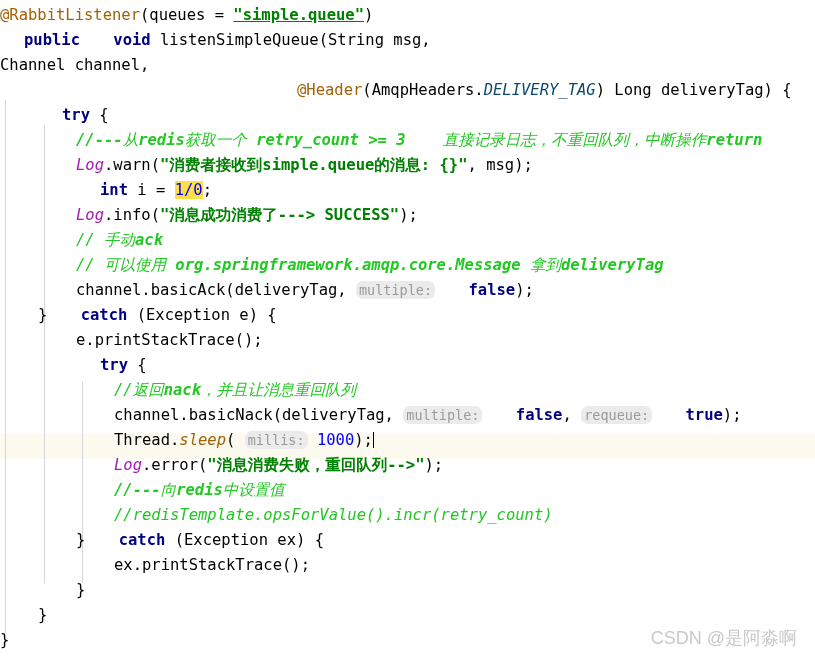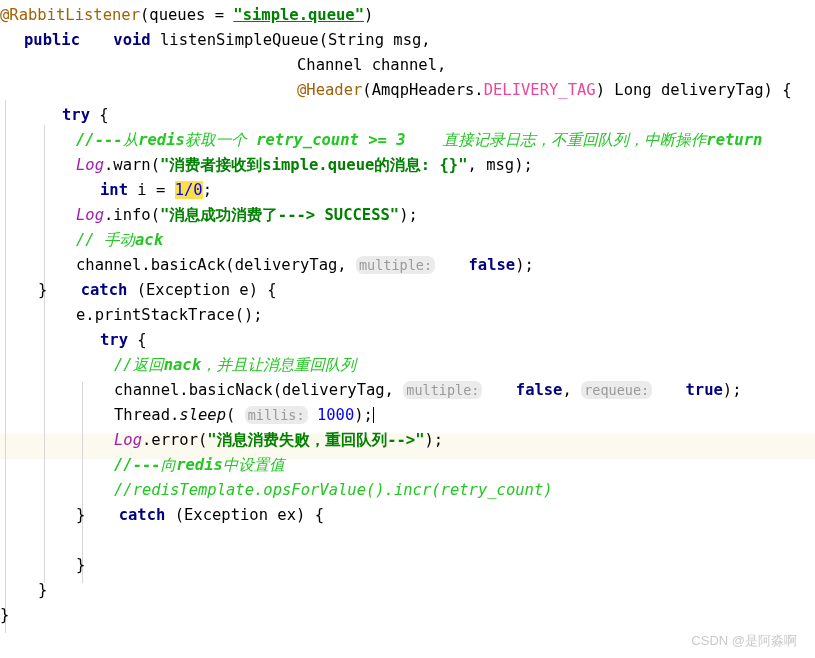--- a/index.html
+++ b/index.html
@@ -55,22 +55,22 @@
 
   
   .kw        { color: #000080; font-weight: bold; margin-left: 24px; }
   .annotation{ color: #a16207; }                       
   .str       { color: #008000; font-weight: bold; }    
   .str-link  { color: #008000; font-weight: bold; text-decoration: underline; }
   .num       { color: #0000ff; }                       
   .cmt       { color: #22c722; font-style: italic; }   
   .cmt-b     { color: #22c722; font-style: italic; font-weight: bold; }
   .field     { color: #a21caf; font-style: italic; }   
-  .stat      { color: #ec4899; }   
-  .meth-it   { color: #000000; font-style: italic; }   
+  .stat      { color: #0c4a6e; font-style: italic; }   
+  .meth-it   { color: #a16207; font-style: italic; }   
   .plain     { color: #000000; }
 
   
   .hint {
     background: #ebebeb;
     color: #9a9a9a;
     border-radius: 7px;
     padding: 1px 3px;
     font-size: 13.5px;
   }
@@ -89,21 +89,21 @@
     vertical-align: -3px;
     margin-left: 0px;
   }
 
   .watermark {
     position: absolute;
     right: 18px;
     bottom: 8px;
     color: #c9c9c9;
     font-family: "Liberation Sans", sans-serif;
-    font-size: 13px;
+    font-size: 18px;
     z-index: 5;
     white-space: pre;
   }
 </style>
 </head>
 <body>
 
 <div id="editor">
 
   <div class="caret-line-band" style="top:434px; height:25px;"></div>
@@ -111,36 +111,37 @@
   <div class="indent-guide" style="left:5px; top:100px; height:533px;"></div>
   <div class="indent-guide" style="left:44px; top:125px; height:458px;"></div>
   <div class="indent-guide" style="left:82px; top:382px; height:201px;"></div>
 
   <div class="code-lines">
 
     <div class="line"><span class="annotation">@RabbitListener</span><span class="plain">(</span><span class="plain">queues = </span><span class="str-link">"simple.queue"</span><span class="plain">)</span></div>
 
     <div class="line"><span class="kw">public</span> <span class="kw">void</span><span class="plain"> listenSimpleQueue(</span><span class="plain">String msg,</span></div>
 
-    <div class="line"><span class="plain" style="padding-left:297px;">Channel channel,</span></div>
+    <div class="line"><span class="plain" style="">Channel channel,</span></div>
 
     <div class="line"><span style="padding-left:297px;"></span><span class="annotation">@Header</span><span class="plain">(AmqpHeaders.</span><span class="stat">DELIVERY_TAG</span><span class="plain">) Long deliveryTag) {</span></div>
 
     <div class="line"><span style="padding-left:38px;"></span><span class="kw">try</span><span class="plain"> {</span></div>
 
     <div class="line"><span style="padding-left:76px;"></span><span class="cmt-b">//---</span><span class="cmt">从</span><span class="cmt-b">redis</span><span class="cmt">获取一个</span><span class="cmt-b"> retry_count &gt;= 3</span><span class="cmt">    直接记录日志，不重回队列，中断操作</span><span class="cmt-b">return</span></div>
 
     <div class="line"><span style="padding-left:76px;"></span><span class="field">Log</span><span class="plain">.warn(</span><span class="str">"消费者接收到simple.queue的消息: {}"</span><span class="plain">, msg);</span></div>
 
     <div class="line"><span style="padding-left:76px;"></span><span class="kw">int</span><span class="plain"> i = </span><span class="hl-warn num">1/0</span><span class="plain">;</span></div>
 
     <div class="line"><span style="padding-left:76px;"></span><span class="field">Log</span><span class="plain">.info(</span><span class="str">"消息成功消费了---&gt; SUCCESS"</span><span class="plain">);</span></div>
 
     <div class="line"><span style="padding-left:76px;"></span><span class="cmt">// 手动</span><span class="cmt-b">ack</span></div>
 
+    <div class="line"><span style="padding-left:76px;"></span><span class="cmt">// </span><span class="cmt">可以使用</span><span class="cmt-b"> org.springframework.amqp.core.Message </span><span class="cmt">拿到</span><span class="cmt-b">deliveryTag</span></div>
 
     <div class="line"><span style="padding-left:76px;"></span><span class="plain">channel.basicAck(deliveryTag, </span><span class="hint">multiple:</span> <span class="kw">false</span><span class="plain">);</span></div>
 
     <div class="line"><span style="padding-left:38px;"></span><span class="plain">} </span><span class="kw">catch</span><span class="plain"> (Exception e) {</span></div>
 
     <div class="line"><span style="padding-left:76px;"></span><span class="plain">e.printStackTrace();</span></div>
 
     <div class="line"><span style="padding-left:76px;"></span><span class="kw">try</span><span class="plain"> {</span></div>
 
     <div class="line"><span style="padding-left:114px;"></span><span class="cmt">//返回</span><span class="cmt-b">nack</span><span class="cmt">，并且让消息重回队列</span></div>
@@ -150,21 +151,21 @@
     <div class="line"><span style="padding-left:114px;"></span><span class="plain">Thread.</span><span class="meth-it">sleep</span><span class="plain">( </span><span class="hint">millis:</span> <span class="num">1000</span><span class="plain">);</span><span class="caret"></span></div>
 
     <div class="line"><span style="padding-left:114px;"></span><span class="field">Log</span><span class="plain">.error(</span><span class="str">"消息消费失败，重回队列--&gt;"</span><span class="plain">);</span></div>
 
     <div class="line"><span style="padding-left:114px;"></span><span class="cmt-b">//---</span><span class="cmt">向</span><span class="cmt-b">redis</span><span class="cmt">中设置值</span></div>
 
     <div class="line"><span style="padding-left:114px;"></span><span class="cmt">//redisTemplate.opsForValue().incr(retry_count)</span></div>
 
     <div class="line"><span style="padding-left:76px;"></span><span class="plain">} </span><span class="kw">catch</span><span class="plain"> (Exception ex) {</span></div>
 
-    <div class="line"><span style="padding-left:114px;"></span></div>
+    <div class="line"><span style="padding-left:114px;"></span><span class="plain">ex.printStackTrace();</span></div>
 
     <div class="line"><span style="padding-left:76px;"></span><span class="plain">}</span></div>
 
     <div class="line"><span style="padding-left:38px;"></span><span class="plain">}</span></div>
 
     <div class="line"><span class="plain">}</span></div>
 
   </div>
 
   <div class="watermark">CSDN @是阿淼啊</div>

